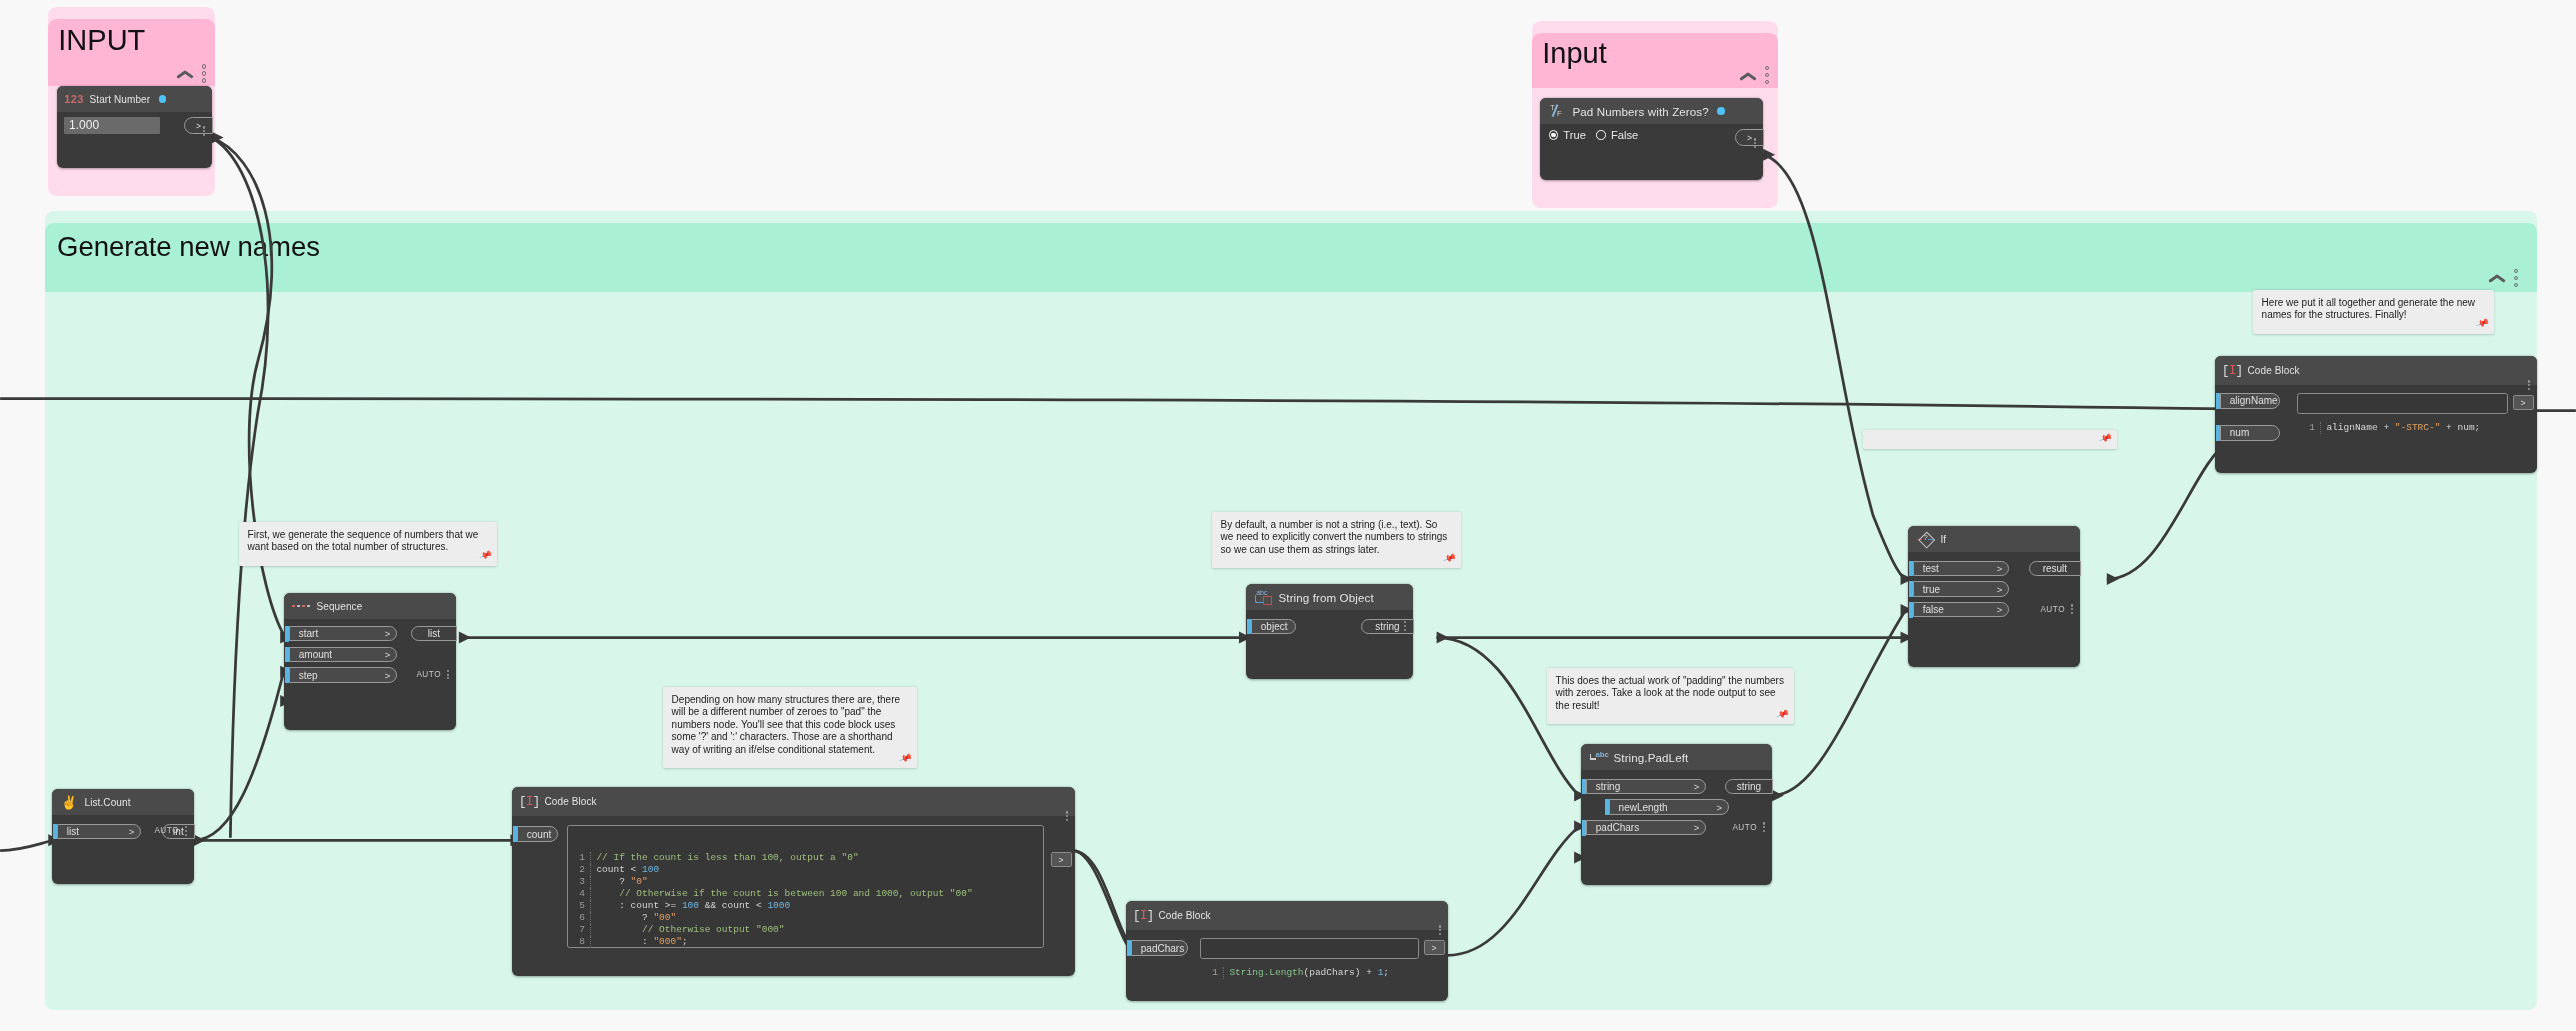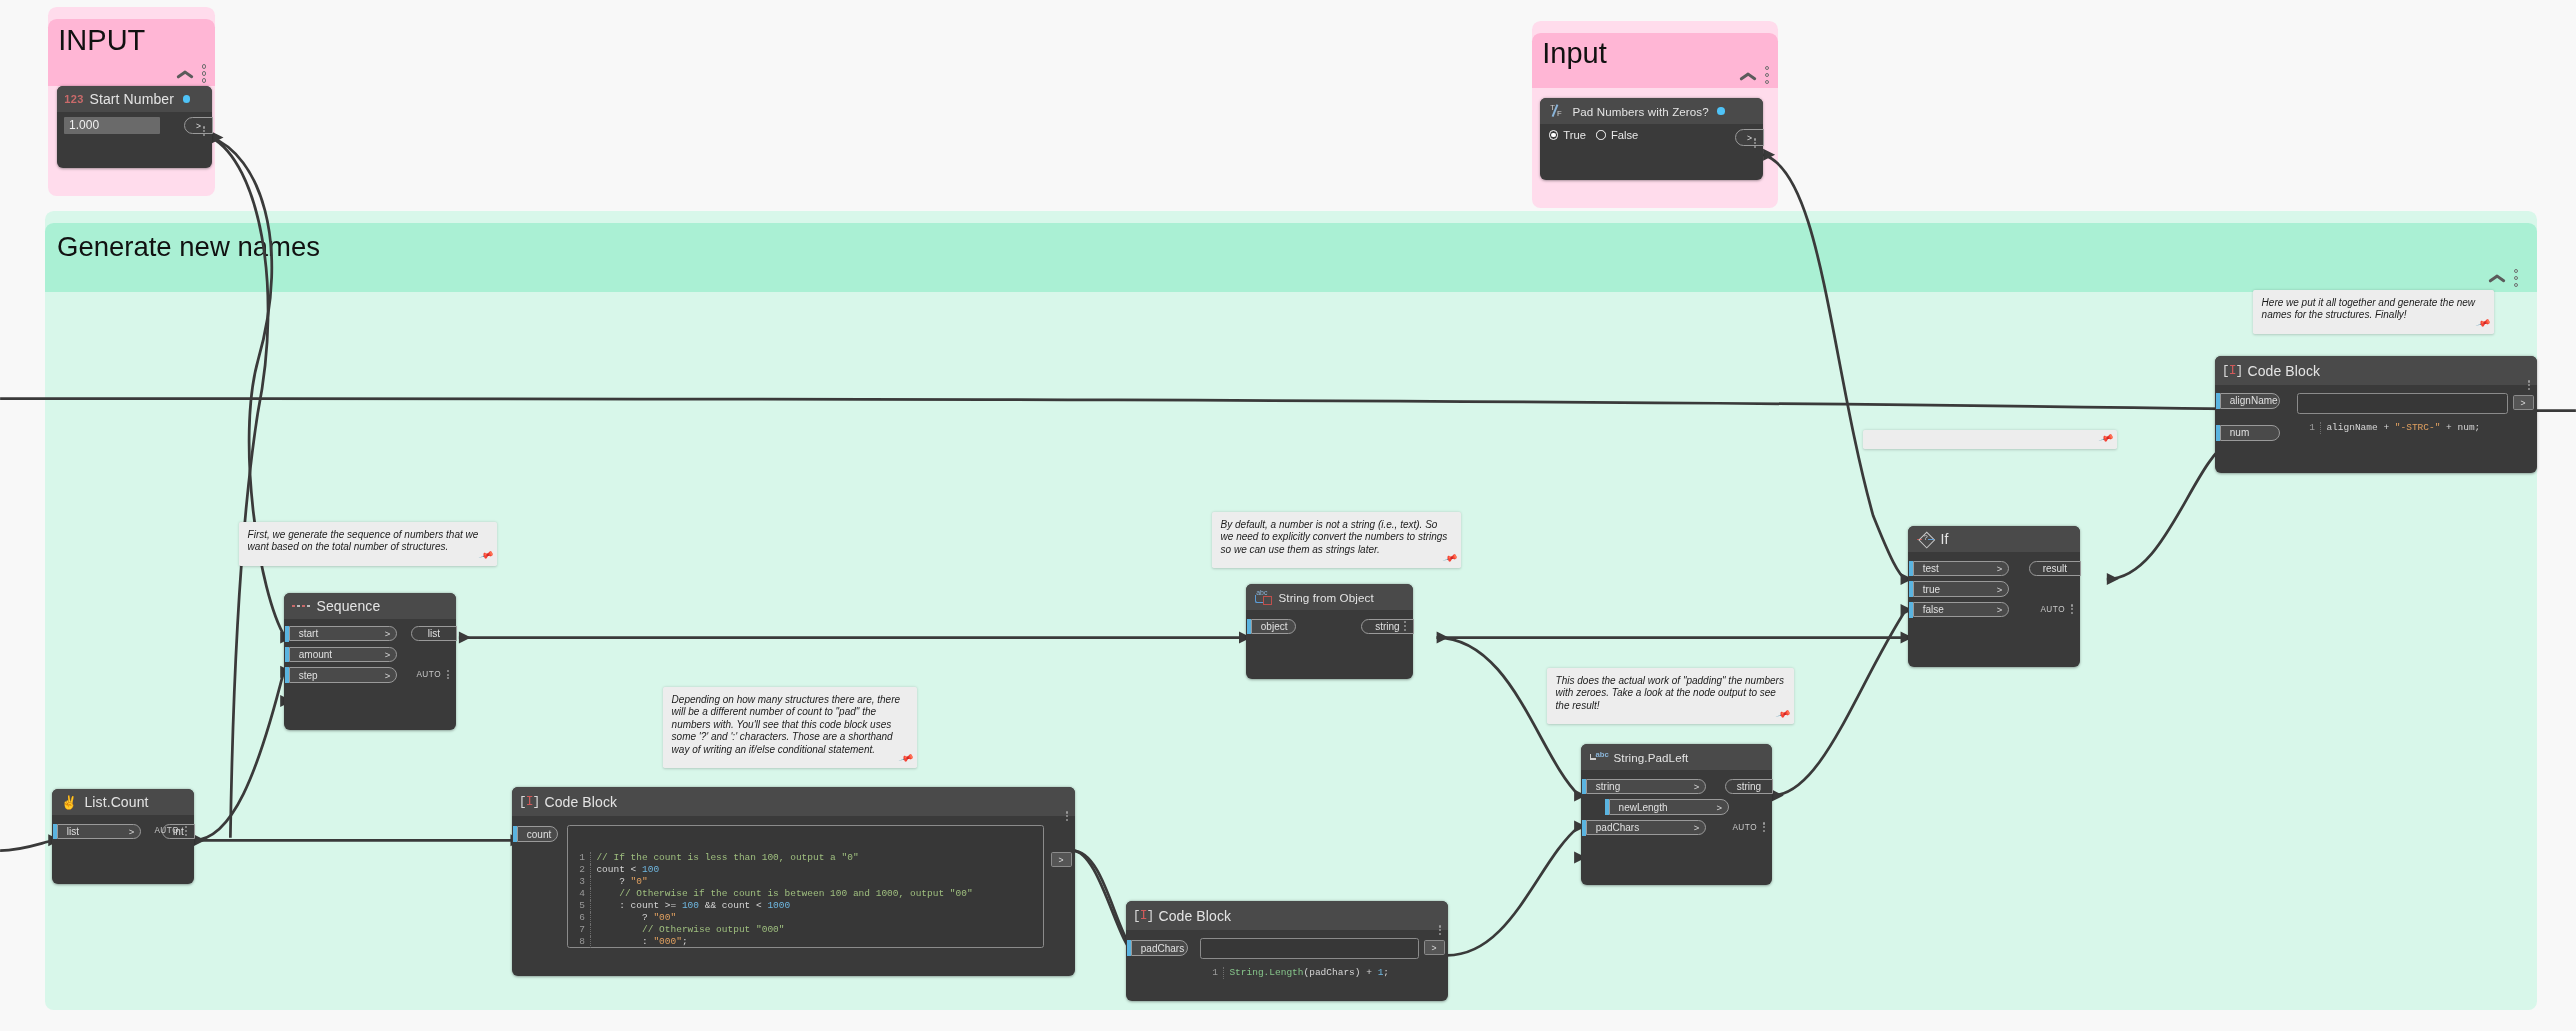--- a/index.html
+++ b/index.html
@@ -44,21 +44,21 @@
   .node{
     position:absolute;background:#3a3a3a;border-radius:6px;
     box-shadow:0 0.9px 2.6px rgba(0,0,0,.35);
     z-index:10;box-sizing:border-box;overflow:visible;
   }
   .node-header{
     background:#4a4a4a;border-radius:6px 6px 0 0;
     display:flex;align-items:center;gap:6.9px;
     padding:0 8.6px;height:26px;box-sizing:border-box;
   }
-  .node-title{color:#e4e4e4;font-size:14px;white-space:nowrap;letter-spacing:0.1px;}
+  .node-title{color:#e4e4e4;font-size:10px;white-space:nowrap;letter-spacing:0.1px;}
   .node-body{padding:5.2px 0 0 0;position:relative;}
   .node-icon{width:17px;height:17px;display:flex;align-items:center;justify-content:center;flex:0 0 auto;}
   .icon123{color:#c96a6a;font-size:11px;font-weight:700;letter-spacing:0.4px;}
   .iconTF{font-size:7.7px;color:#cfcfcf;line-height:1;position:relative;width:15.5px;height:15.5px;}
   .iconTF .t{position:absolute;left:0.9px;top:0.9px;}
   .iconTF .s{position:absolute;left:4.3px;top:0.9px;width:1.7px;height:13px;background:#8ab4d8;transform:rotate(22deg);}
   .iconTF .f{position:absolute;left:7.7px;top:6.9px;}
   .iconSeq{display:flex;gap:1.7px;align-items:center;}
   .iconSeq i{display:block;width:3.4px;height:1.7px;background:#bdbdbd;}
   .iconSeq i.r{background:#c96a6a;height:1.7px;}
@@ -132,21 +132,21 @@
   .c-fn{color:#86c48a;}
   .c-txt{color:#d6d6d6;}
   .cb-outbtn{position:absolute;background:#555;border:0.9px solid #8b8b8b;color:#ddd;
     font-size:8.6px;width:19px;height:13px;display:flex;align-items:center;justify-content:center;border-radius:1.7px;}
 
   
   .note{
     position:absolute;background:#ededed;color:#1b1b1b;
     font-size:10px;line-height:12.5px;padding:6.9px 8.6px 12px 8.6px;
     border-radius:1.7px;box-shadow:0 0.9px 2.6px rgba(0,0,0,.18);
-    box-sizing:border-box;z-index:20;font-style:italic;
+    box-sizing:border-box;z-index:20;
   }
   .pin{position:absolute;right:5.2px;bottom:3.4px;color:#8d8d8d;font-size:9.5px;transform:rotate(20deg);}
 </style>
 </head>
 <body>
 
 <div id="canvas">
 
   <div class="group group-pink" style="left:48px;top:6.9px;width:167px;height:189px;">
     <div class="group-title" style="height:67px;">
@@ -565,21 +565,21 @@
       </div>
     </div>
   </div>
 
   <div class="note" style="left:239px;top:522px;width:258px;">
     <span>First, we generate the sequence of numbers that we want based on the total number of structures.</span>
     <span class="pin">📌</span>
   </div>
 
   <div class="note" style="left:663px;top:687px;width:254px;">
-    <span>Depending on how many structures there are, there will be a different number of count to "pad" the numbers with. You'll see that this code block uses some '?' and ':' characters. Those are a shorthand way of writing an if/else conditional statement.</span>
+    <span>Depending on how many structures there are, there will be a different number of zeroes to "pad" the numbers node. You'll see that this code block uses some '?' and ':' characters. Those are a shorthand way of writing an if/else conditional statement.</span>
     <span class="pin">📌</span>
   </div>
 
   <div class="note" style="left:1212px;top:512px;width:249px;">
     <span>By default, a number is not a string (i.e., text). So we need to explicitly convert the numbers to strings so we can use them as strings later.</span>
     <span class="pin">📌</span>
   </div>
 
   <div class="note" style="left:1547px;top:668px;width:247px;">
     <span>This does the actual work of "padding" the numbers with zeroes. Take a look at the node output to see the result!</span>

